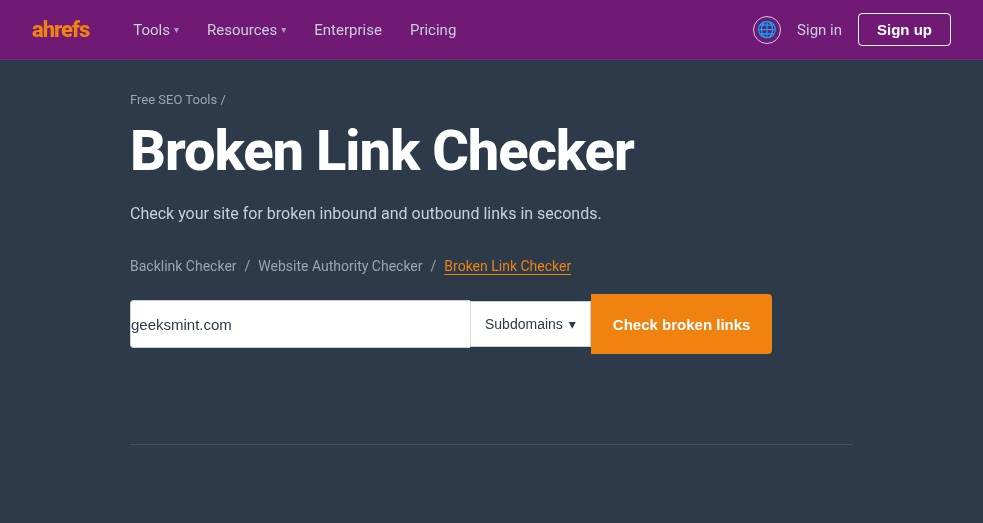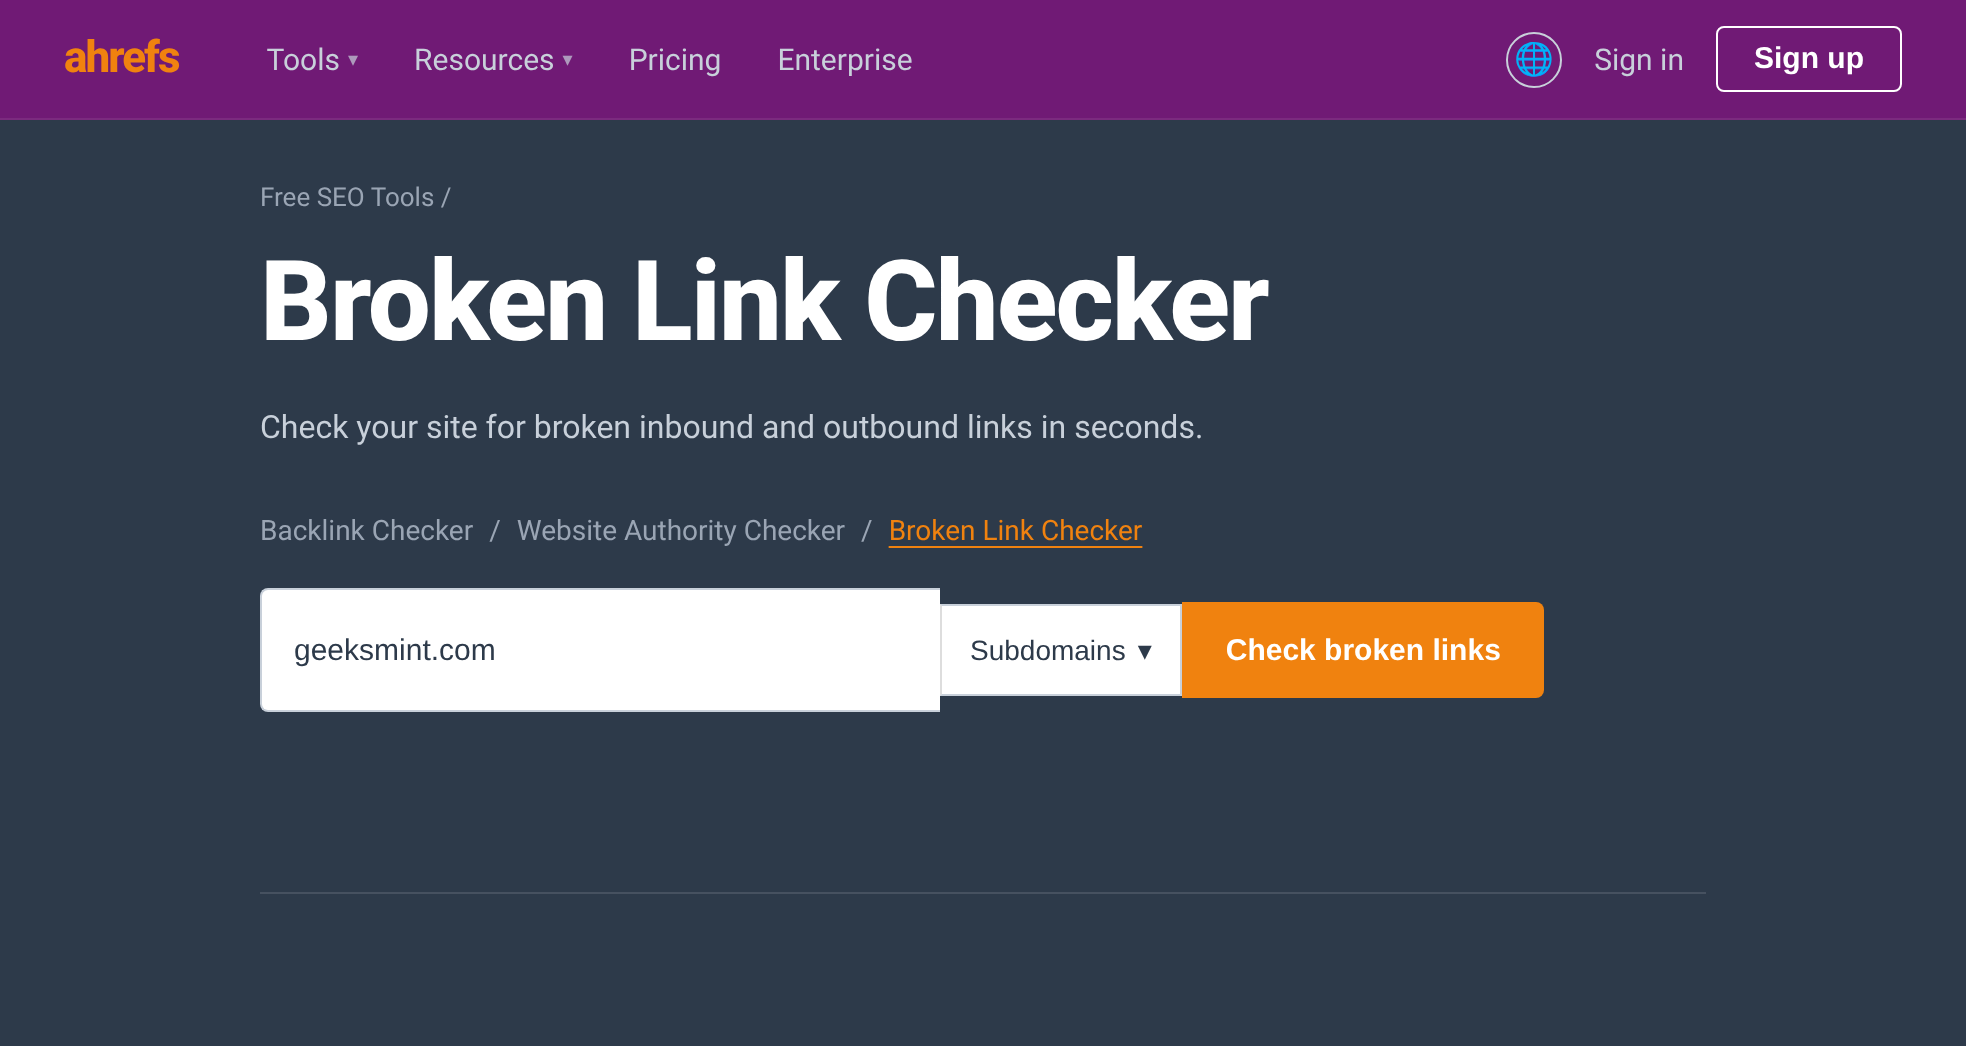--- a/index.html
+++ b/index.html
@@ -142,22 +142,22 @@
 
     
     .search-form {
       display: flex;
       align-items: center;
       gap: 0;
       margin-bottom: 14px;
     }
     .search-input {
       width: 340px;
-      height: 62px;
-      padding: 0 16px;
+      height: 48px;
+      padding: 0 0;
       font-size: 15px;
       border: 1.5px solid #c8d0da;
       border-right: none;
       background: #ffffff;
       color: #2d3a4a;
       outline: none;
       border-radius: 4px 0 0 4px;
     }
 
     .dropdown-btn {
@@ -169,21 +169,21 @@
       border: 1.5px solid #c8d0da;
       border-left: 1px solid #ddd;
       cursor: pointer;
       display: flex;
       align-items: center;
       gap: 6px;
       white-space: nowrap;
     }
 
     .check-btn {
-      height: 48px;
+      height: 60px;
       padding: 0 22px;
       font-size: 15px;
       font-weight: 700;
       background: #f0820f;
       color: #ffffff;
       border: none;
       border-radius: 0 4px 4px 0;
       cursor: pointer;
       white-space: nowrap;
     }
@@ -218,24 +218,24 @@
   <div class="nav-links">
     <a class="nav-link">
       <span>Tools</span>
       <span class="chevron">▾</span>
     </a>
     <a class="nav-link">
       <span>Resources</span>
       <span class="chevron">▾</span>
     </a>
     <a class="nav-link">
+      <span>Enterprise</span>
+    </a>
+    <a class="nav-link">
       <span>Pricing</span>
-    </a>
-    <a class="nav-link">
-      <span>Enterprise</span>
     </a>
   </div>
   <div class="nav-right">
     <div class="globe-icon">🌐</div>
     <a class="sign-in">Sign in</a>
     <button class="sign-up-btn">Sign up</button>
   </div>
 </nav>
 
 <div class="main">

